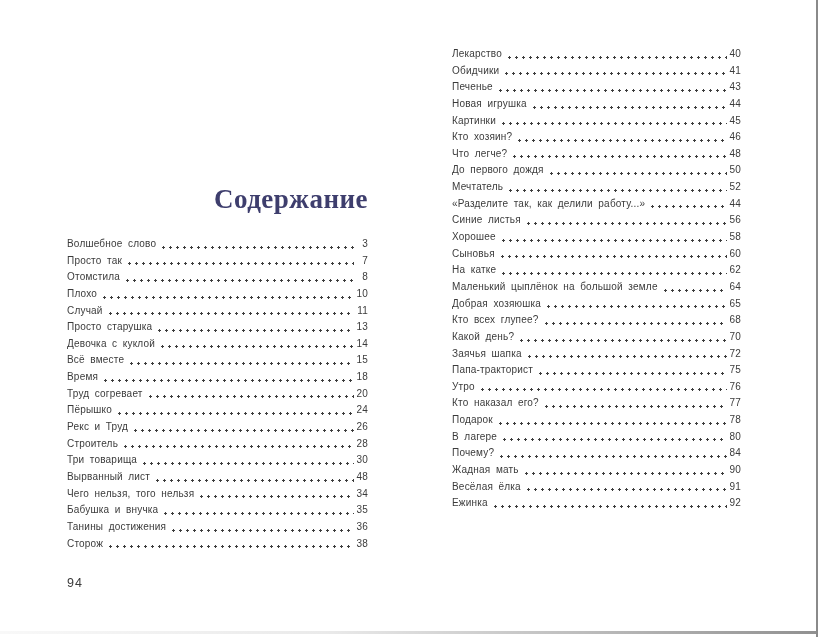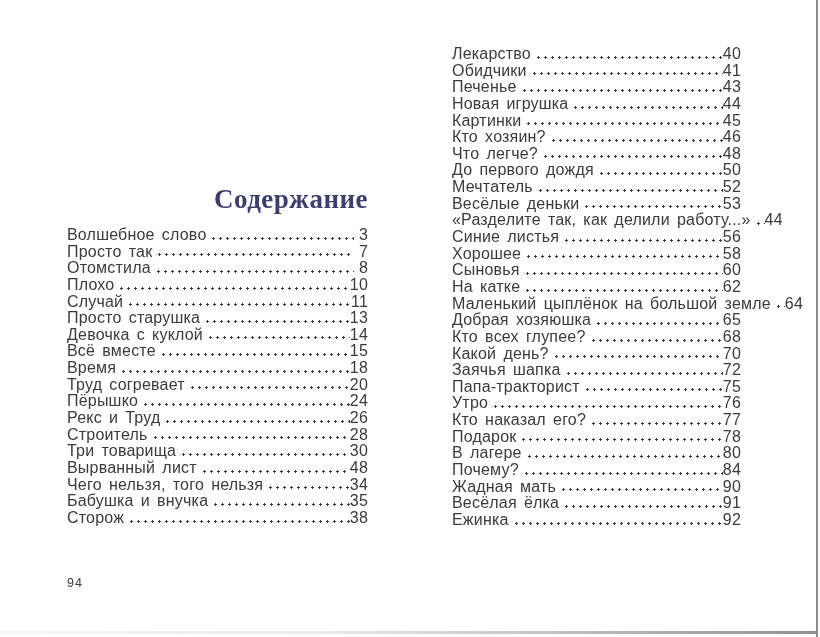--- a/index.html
+++ b/index.html
@@ -41,28 +41,28 @@
     font-weight: bold;
     font-size: 27px;
     letter-spacing: 0.5px;
     color: var(--title-color);
   }
   .toc-column {
     position: absolute;
     display: flex;
     flex-direction: column;
   }
-  #left-col  { left: 67px;  top: 227px; width: 301px; }
+  #left-col  { left: 67px;  top: 236px; width: 301px; }
   #right-col { left: 452px; top: 46px;  width: 289px; }
   .toc-row {
     display: flex;
     align-items: flex-start;
     height: 16.65px;
     line-height: 16.65px;
-    font-size: 16px;
+    font-size: 10px;
     letter-spacing: 0.2px;
     word-spacing: 2.5px;
     white-space: nowrap;
   }
   .toc-title { flex: 0 0 auto; }
   .dots {
     flex: 1 1 auto;
     align-self: stretch;
     margin-left: 4px;
     min-width: 10px;
@@ -170,20 +170,25 @@
       <span class="toc-title">Чего нельзя, того нельзя</span>
       <span class="dots"></span>
       <span class="toc-page">34</span>
     </div>
     <div class="toc-row">
       <span class="toc-title">Бабушка и внучка</span>
       <span class="dots"></span>
       <span class="toc-page">35</span>
     </div>
     <div class="toc-row">
+      <span class="toc-title">Танины достижения</span>
+      <span class="dots"></span>
+      <span class="toc-page">36</span>
+    </div>
+    <div class="toc-row">
       <span class="toc-title">Сторож</span>
       <span class="dots"></span>
       <span class="toc-page">38</span>
     </div>
   </div>
 <div id="right-col" class="toc-column">
     <div class="toc-row">
       <span class="toc-title">Лекарство</span>
       <span class="dots"></span>
       <span class="toc-page">40</span>
@@ -222,25 +227,20 @@
       <span class="toc-title">До первого дождя</span>
       <span class="dots"></span>
       <span class="toc-page">50</span>
     </div>
     <div class="toc-row">
       <span class="toc-title">Мечтатель</span>
       <span class="dots"></span>
       <span class="toc-page">52</span>
     </div>
     <div class="toc-row">
-      <span class="toc-title">Весёлые деньки</span>
-      <span class="dots"></span>
-      <span class="toc-page">53</span>
-    </div>
-    <div class="toc-row">
       <span class="toc-title">«Разделите так, как делили работу...»</span>
       <span class="dots"></span>
       <span class="toc-page">44</span>
     </div>
     <div class="toc-row">
       <span class="toc-title">Синие листья</span>
       <span class="dots"></span>
       <span class="toc-page">56</span>
     </div>
     <div class="toc-row">

